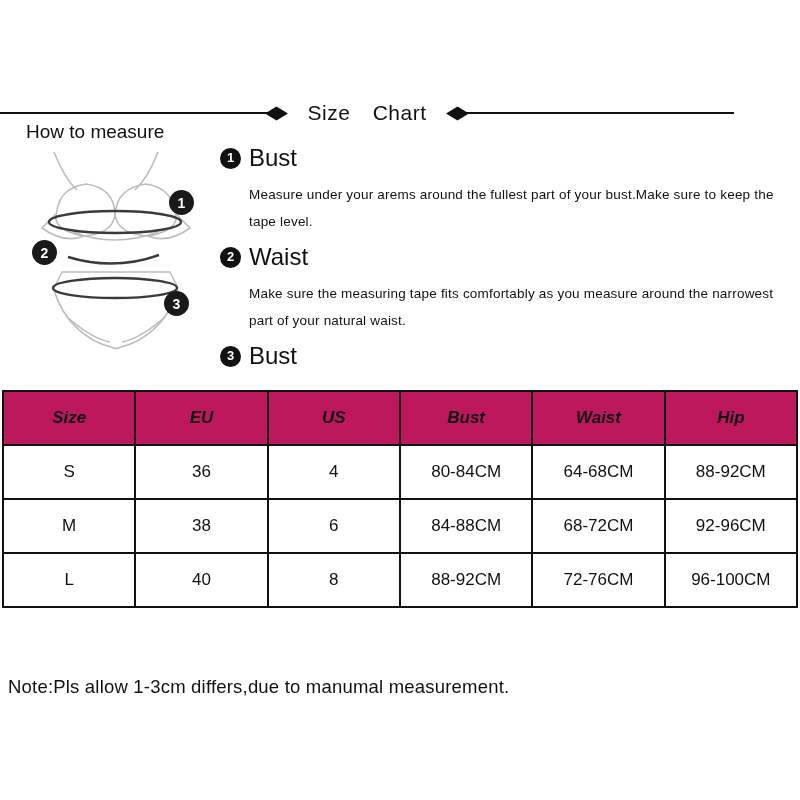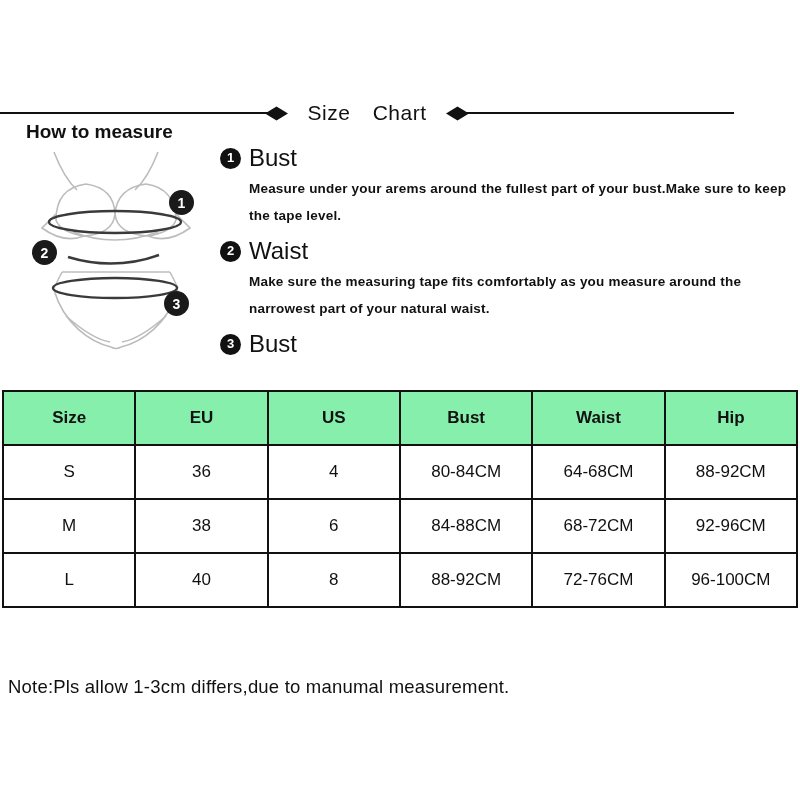--- a/index.html
+++ b/index.html
@@ -10,45 +10,45 @@
   }
   
   .sc-header{position:absolute;top:98px;left:0;width:734px;height:30px;
     display:flex;align-items:center;}
   .rule{height:2px;background:#111;flex:1;}
   .diamond{width:13px;height:13px;background:#111;flex:none;
     transform:rotate(45deg) skew(-14deg,-14deg);margin:0 2px;}
   .sc-title{flex:none;font-size:21px;margin:0 22px;word-spacing:16px;
     letter-spacing:0.5px;white-space:nowrap;}
   
-  .howto-title{position:absolute;left:26px;top:121px;font-size:19px;font-weight:bold;}
+  .howto-title{position:absolute;left:26px;top:121px;font-size:19px;}
   .illustration{position:absolute;left:18px;top:148px;width:205px;height:228px;}
   .illustration svg{position:absolute;left:0;top:0;}
   .marker{position:absolute;width:25px;height:25px;border-radius:50%;
     background:#1a1a1a;color:#fff;font-size:14px;font-weight:bold;
     display:flex;align-items:center;justify-content:center;}
   .m1{left:151px;top:42px;}
   .m2{left:14px;top:92px;}
   .m3{left:146px;top:143px;}
   
   .steps{position:absolute;left:220px;top:144px;width:578px;}
   .step-head{display:flex;align-items:center;gap:8px;font-size:24px;
     line-height:28px;margin:0;}
   .step-num{width:21px;height:21px;border-radius:50%;background:#111;
     color:#fff;font-size:13px;font-weight:bold;flex:none;
     display:flex;align-items:center;justify-content:center;}
-  .step-text{margin:3px 0 8px 29px;font-size:13.5px;font-weight:700;
+  .step-text{margin:9px 0 8px 29px;font-size:13.5px;font-weight:400;
     line-height:27px;letter-spacing:0.2px;max-width:540px;}
   .step:last-child .step-text{max-width:578px;}
   
   .size-table{position:absolute;left:2px;top:390px;width:796px;
     border-collapse:collapse;table-layout:fixed;}
   .size-table th,.size-table td{border:2px solid #111;text-align:center;
     font-size:17px;height:52px;padding:0;}
-  .size-table th{background:#86efac;font-weight:bold;}
+  .size-table th{background:#be185d;font-weight:bold;font-style:italic;}
   .size-table td{font-weight:normal;}
   
   .note{position:absolute;left:8px;top:676px;font-size:18.5px;
     letter-spacing:0.2px;}
 </style>
 </head>
 <body>
 
 <div class="sc-header">
   <div class="rule"></div>

